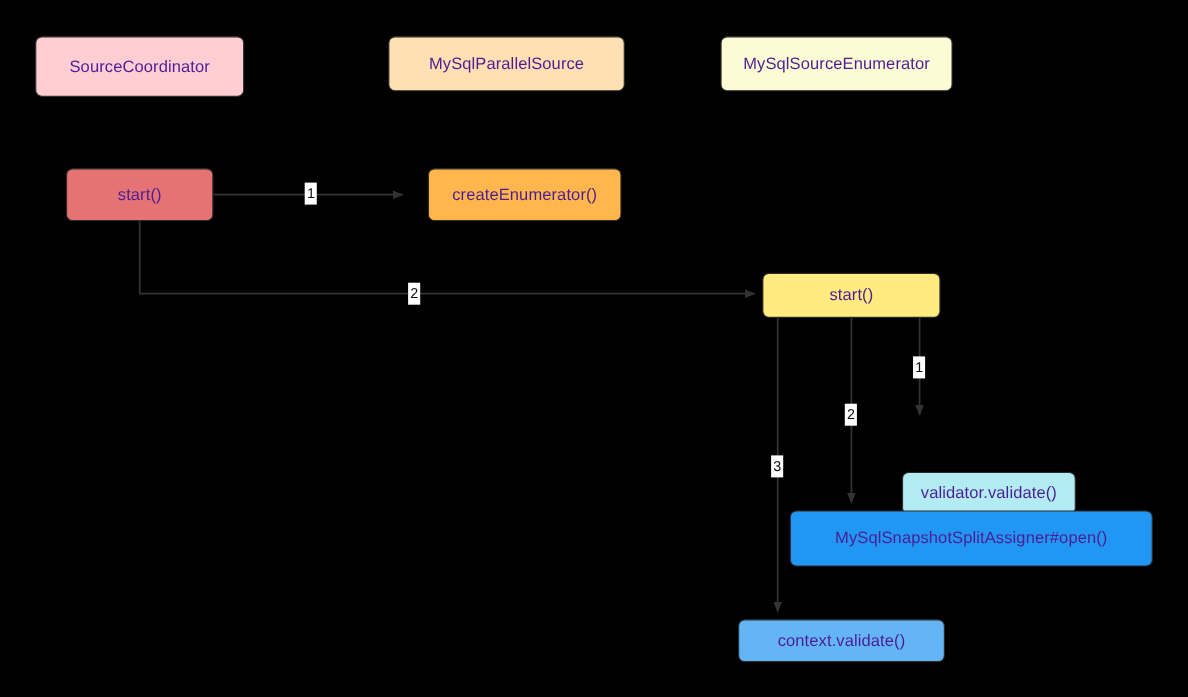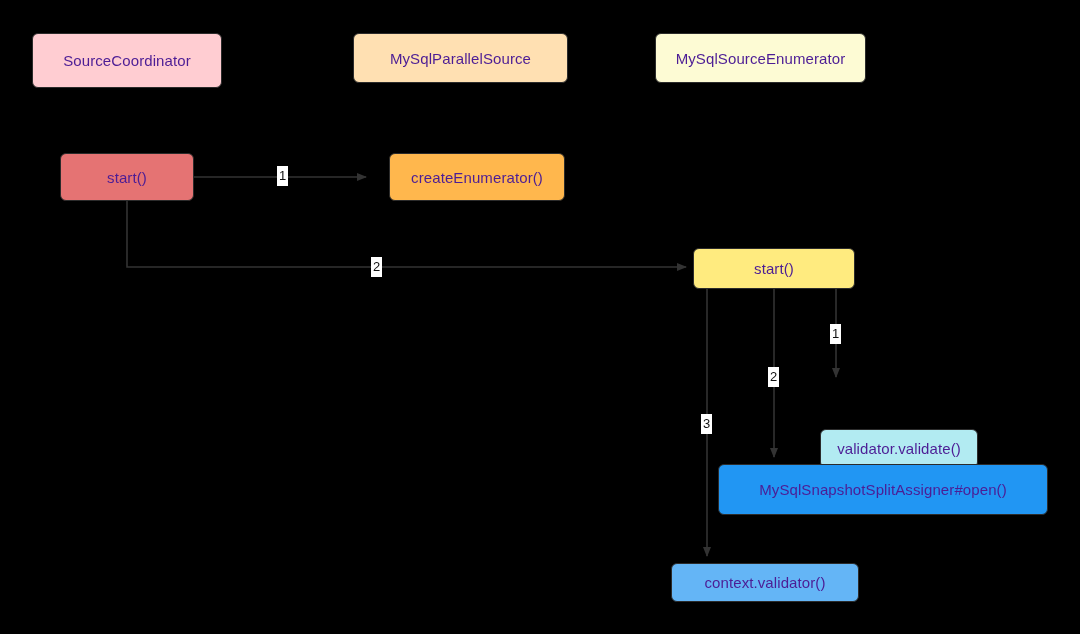--- a/index.html
+++ b/index.html
@@ -101,21 +101,21 @@
 
   <div class="node" style="left:820px; top:384px; width:158px; height:39px; background:#b2ebf2;margin-top:45px;">
     <span>validator.validate()</span>
   </div>
 
   <div class="node" style="left:718px; top:464px; width:330px; height:51px; background:#2196f3;">
     <span>MySqlSnapshotSplitAssigner#open()</span>
   </div>
 
   <div class="node" style="left:671px; top:563px; width:188px; height:39px; background:#64b5f6;">
-    <span>context.validator()</span>
+    <span>context.validate()</span>
   </div>
 
   <div class="edge-label" style="left:277px; top:166px;">1</div>
 
   <div class="edge-label" style="left:371px; top:257px;">2</div>
 
   <div class="edge-label" style="left:830px; top:324px;">1</div>
 
   <div class="edge-label" style="left:768px; top:367px;">2</div>
 

